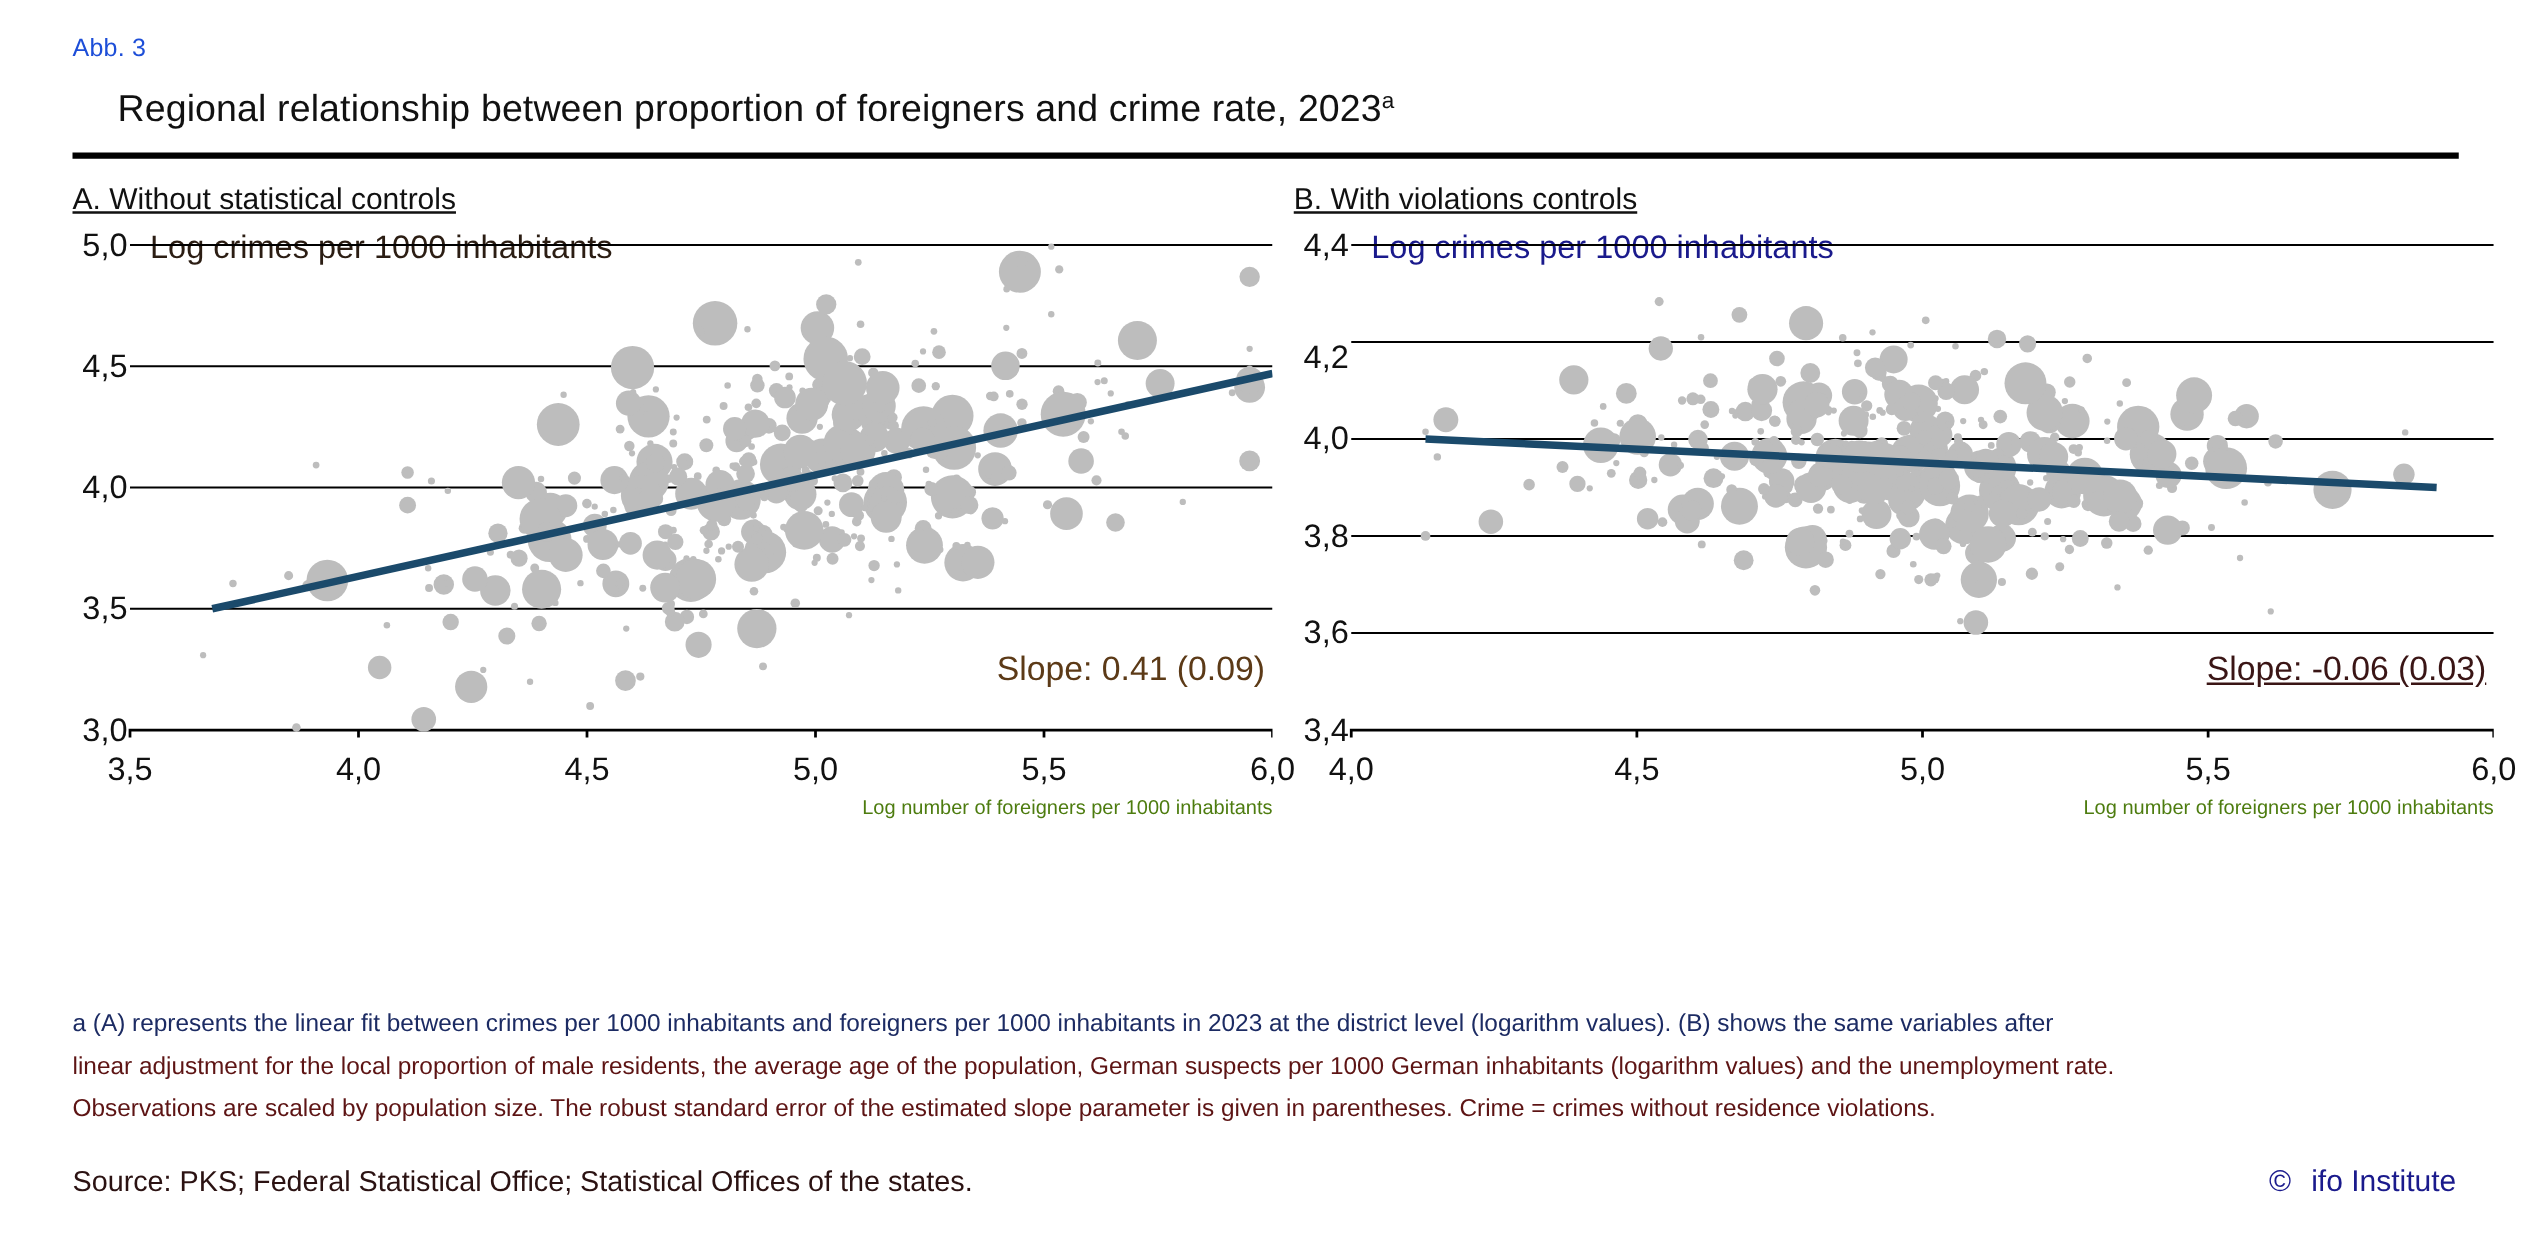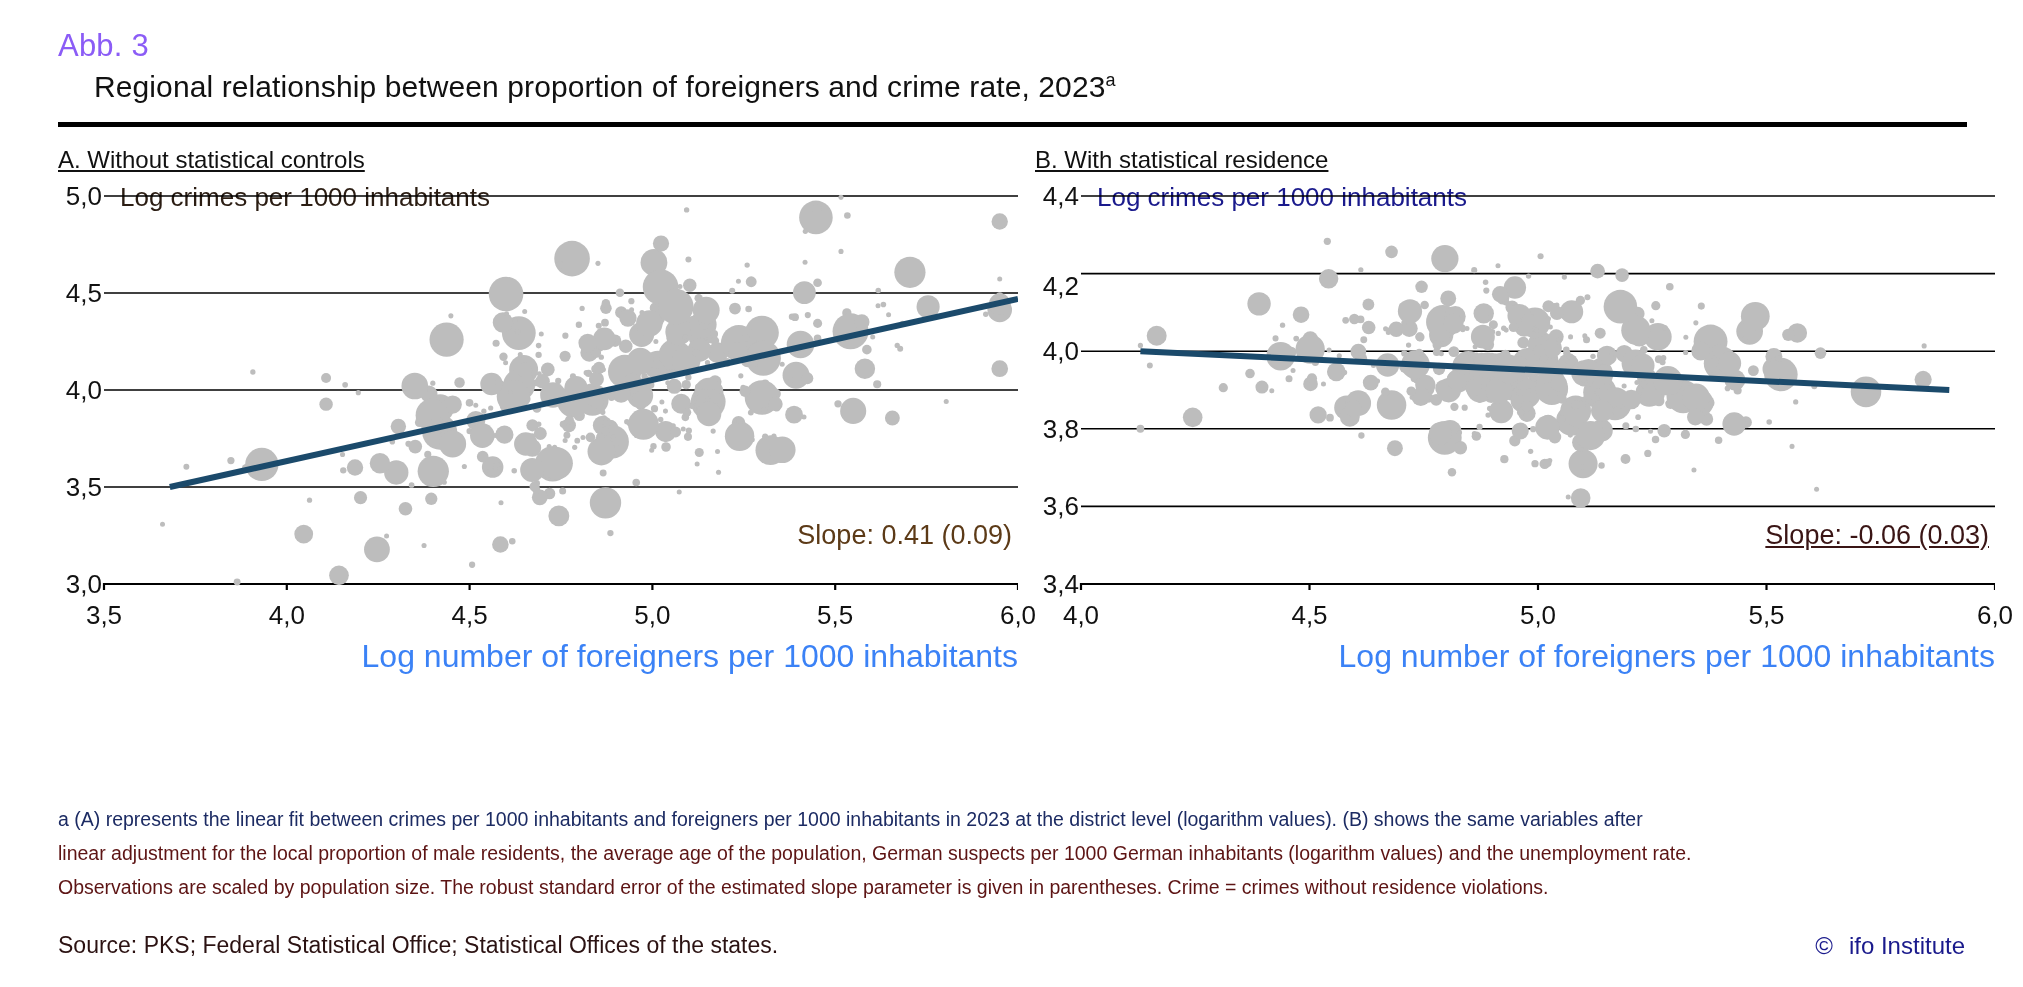--- a/index.html
+++ b/index.html
@@ -9,21 +9,21 @@
     background:#ffffff;
     font-family:"Liberation Sans", sans-serif;
     overflow:hidden;
     position:relative;
   }
   .page{position:absolute;inset:0;}
 
   
   .kicker{
     position:absolute;left:58px;top:28px;
-    font-size:31px;color:#8b5cf6;letter-spacing:.2px;
+    font-size:20px;color:#1d4ed8;letter-spacing:.2px;
   }
   .title{
     position:absolute;left:58px;top:70px;
     font-size:30px;color:#111111;letter-spacing:.1px;white-space:nowrap;margin-left:36px;
   }
   .title sup{font-size:18px;vertical-align:super;}
   .rule{
     position:absolute;left:58px;top:122px;width:1909px;height:5px;background:#000000;
   }
 
@@ -49,21 +49,21 @@
 
   .ytick{
     position:absolute;right:916px;font-size:26px;color:#111111;
     transform:translateY(-50%);white-space:nowrap;
   }
   .xtick{
     position:absolute;font-size:26px;color:#111111;
     transform:translateX(-50%);white-space:nowrap;
   }
   .axis-title-x{
-    position:absolute;font-size:32px;color:#3b82f6;white-space:nowrap;right:0;
+    position:absolute;font-size:16px;color:#4d7c0f;white-space:nowrap;right:0;
   }
   #xtitle-a{top:448px;}
   #xtitle-b{top:448px;}
 
   .slope-note{
     position:absolute;font-size:27px;white-space:nowrap;right:6px;top:330px;
   }
   #slope-a{color:#5c3a17;}
   #slope-b{color:#3a1515;text-decoration:underline;}
 
@@ -86,21 +86,21 @@
 </head>
 <body>
 
 <div class="page">
 
   <div class="kicker">Abb. 3</div>
   <div class="title"><span>Regional relationship between proportion of foreigners and crime rate, 2023</span><sup>a</sup></div>
   <div class="rule"></div>
 
   <div class="panel-caption" id="cap-a">A. Without statistical controls</div>
-  <div class="panel-caption" id="cap-b">B. With statistical residence</div>
+  <div class="panel-caption" id="cap-b">B. With violations controls</div>
 
   <div class="plot" id="plot-a">
     <div class="axis-title-y" id="ytitle-a">Log crimes per 1000 inhabitants</div>
     <svg class="canvas" id="canvas-a" viewBox="0 0 960 400" preserveAspectRatio="none">
         <line x1="46" x2="960" y1="394" y2="394" stroke="#000" stroke-width="0"></line>
         <line x1="46" x2="960" y1="297" y2="297" stroke="#000" stroke-width="1.6"></line>
         <line x1="46" x2="960" y1="200" y2="200" stroke="#000" stroke-width="1.6"></line>
         <line x1="46" x2="960" y1="103" y2="103" stroke="#000" stroke-width="1.6"></line>
         <line x1="46" x2="960" y1="6" y2="6" stroke="#000" stroke-width="1.6"></line>
         <path d="M 46 404 L 46 394 L 960 394 L 960 404" fill="none" stroke="#000" stroke-width="2.2"></path>

